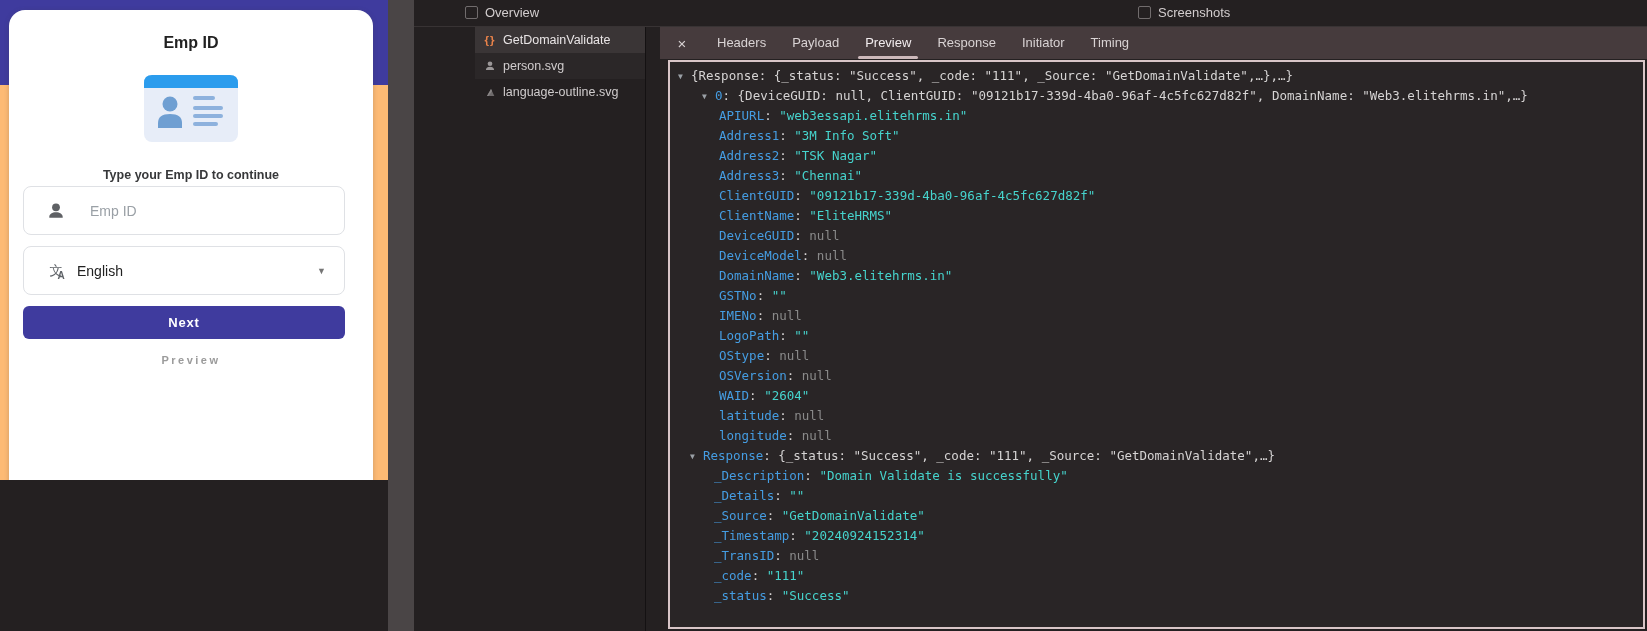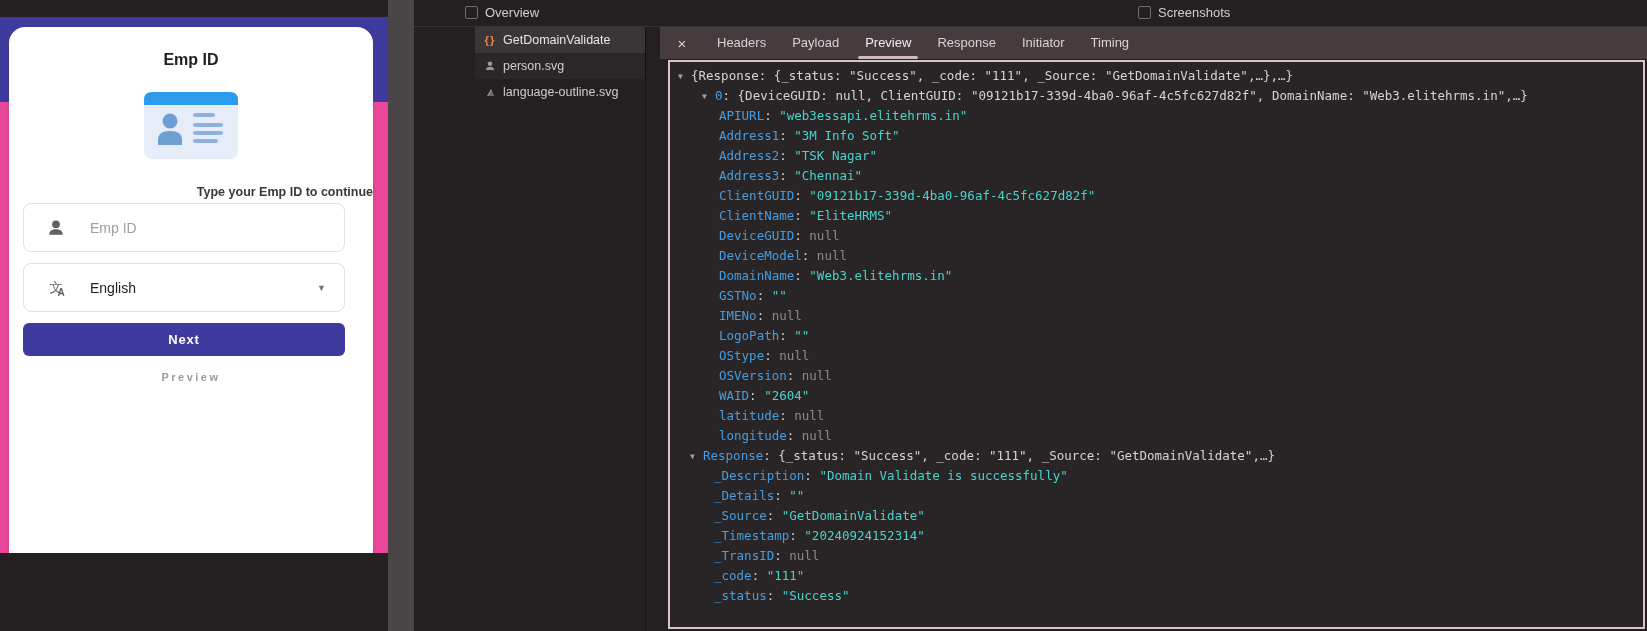--- a/index.html
+++ b/index.html
@@ -5,36 +5,36 @@
   :root{
     --accent:#3f3b9e; --dt-bg:#242021; --strip:#4a4546; --row-sel:#3a3536;
     --row-alt:#2b2728; --tabbar:#463b3d; --content-bg:#292526; --content-border:#d8c5c7;
     --key:#459de2; --str:#46d4cd; --nul:#8a8a8a; --plain:#d6d4d4; --underline:#cdb9bb;
     --ui-text:#d2cdce; --braces:#e8824a;
   }
   *{margin:0;padding:0;box-sizing:border-box;}
   html,body{width:1647px;height:631px;overflow:hidden;background:#242021;
     font-family:"Liberation Sans","DejaVu Sans",sans-serif;}
   
-  .page{position:absolute;left:0;top:17px;width:388px;height:536px;background:#ec4899;overflow:hidden;}
+  .page{position:absolute;left:0;top:0;width:388px;height:480px;background:#fdba74;overflow:hidden;}
   .banner{position:absolute;left:0;top:0;width:388px;height:85px;background:var(--accent);}
   .card{position:absolute;left:9px;top:10px;width:364px;height:640px;background:#fff;
     border-radius:16px;box-shadow:0 1px 5px rgba(60,64,67,.25);}
   .card-title{position:absolute;top:24px;left:0;width:100%;text-align:center;
     font-size:16px;font-weight:bold;color:#212121;}
   .idcard{position:absolute;top:65px;left:50%;transform:translateX(-50%);width:94px;height:67px;}
-  .card-sub{position:absolute;top:158px;left:0;width:100%;text-align:right;
+  .card-sub{position:absolute;top:158px;left:0;width:100%;text-align:center;
     font-size:12.5px;font-weight:bold;color:#37383a;}
   .field{position:absolute;left:14px;width:322px;height:49px;border:1px solid #dfe1e5;
     border-radius:8px;background:#fff;display:flex;align-items:center;}
   .field .f-icon{margin-left:21px;width:22px;height:22px;display:flex;align-items:center;justify-content:center;}
   .field input{border:none;outline:none;font-size:14px;color:#212121;margin-left:23px;width:200px;
     font-family:"Liberation Sans","DejaVu Sans",sans-serif;}
   .field input::placeholder{color:#9aa0a6;}
-  .lang-value{margin-left:23px;font-size:14px;color:#212121;flex:1;}
+  .lang-value{margin-left:10px;font-size:14px;color:#212121;flex:1;}
   .caret{margin-right:18px;color:#757575;font-size:9px;}
   .xa{position:relative;font-size:13px;color:#5f6368;line-height:1;}
   .xa .xa-a{position:absolute;left:8px;top:7px;font-size:10px;font-weight:bold;color:#5f6368;background:transparent;}
   .next-btn{position:absolute;left:14px;top:296px;width:322px;height:33px;background:var(--accent);
     border:none;border-radius:6px;color:#fff;font-weight:bold;font-size:13px;letter-spacing:.8px;cursor:pointer;}
   .preview-label{position:absolute;top:344px;left:0;width:100%;text-align:center;
     color:#9b9b9b;font-weight:bold;font-size:11px;letter-spacing:2.5px;}
   
   .strip{position:absolute;left:388px;top:0;width:26px;height:631px;background:var(--strip);}
   

